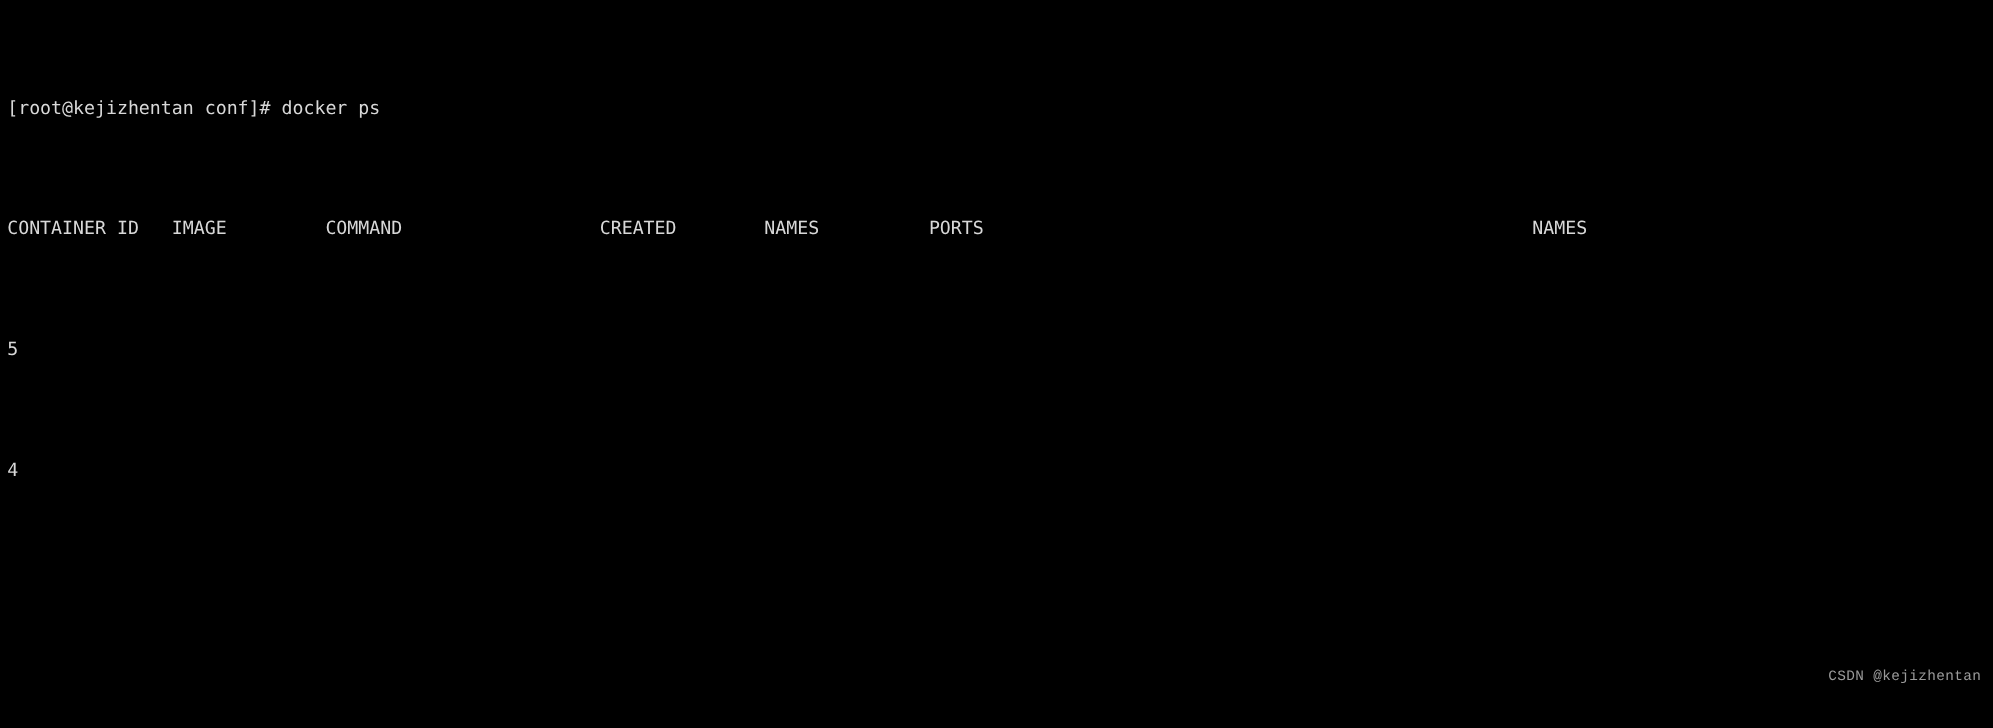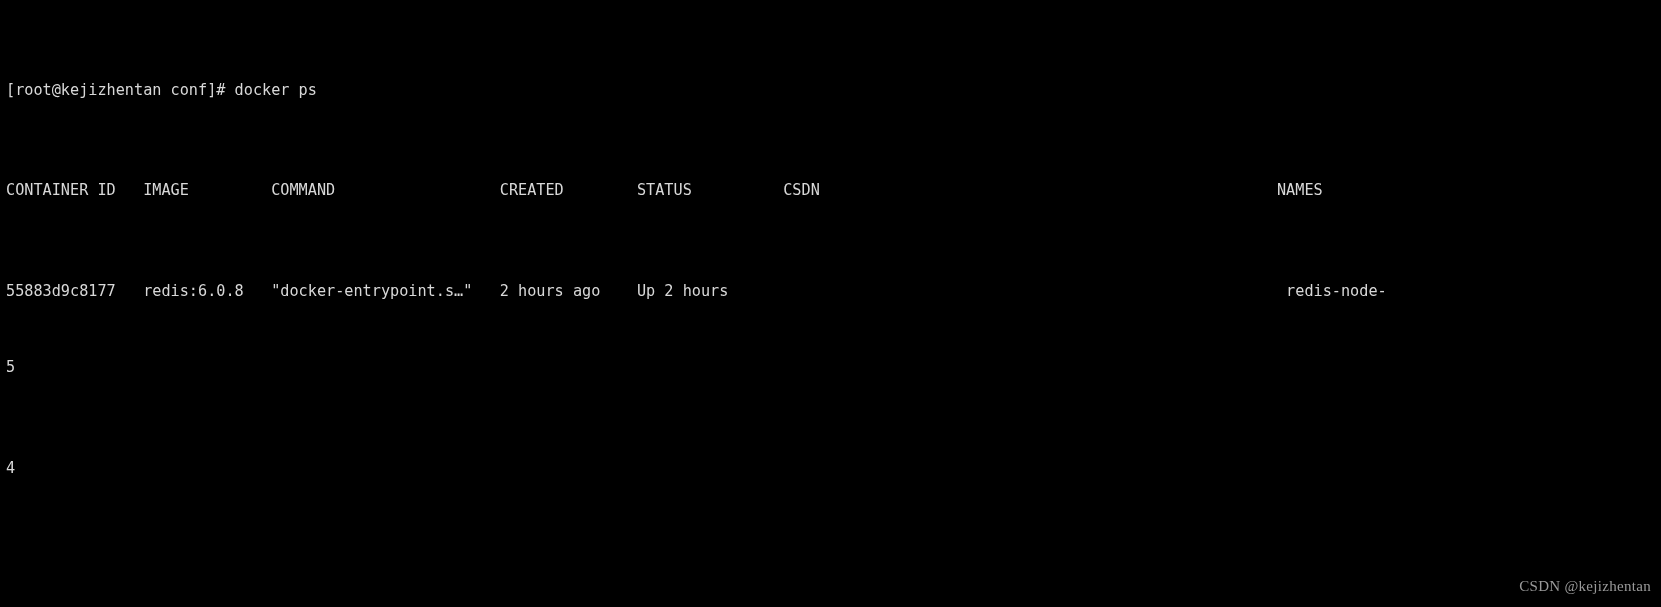--- a/index.html
+++ b/index.html
@@ -27,39 +27,38 @@
     width: 1655px;
   }
   .line {
     height: 25.2px;
     white-space: pre;
     position: relative;
   }
   .watermark {
     position: absolute;
     right: 10px;
-    bottom: 8px;
+    bottom: 30px;
     color: #9a9a9a;
-    font-family: Liberation Serif, serif;
-    font-size: 15px;
+    font-family: Liberation Mono, monospace;
+    font-size: 12px;
     letter-spacing: 0.3px;
     white-space: pre;
   }
 </style>
 </head>
 <body>
 
 <div id="terminal">
   <div class="screen">
 
     <div class="line"><span>[root@kejizhentan conf]# docker ps</span></div>
 
-    <div class="line"><span>CONTAINER ID   IMAGE         COMMAND                  CREATED        STATUS          CSDN                                                  NAMES</span></div>
+    <div class="line"><span>CONTAINER ID   IMAGE         COMMAND                  CREATED        NAMES          PORTS                                                  NAMES</span></div>
 
-    <div class="line"><span>55883d9c8177   redis:6.0.8   "docker-entrypoint.s…"   2 hours ago    Up 2 hours                                                             redis-node-</span></div>
     <div class="line"><span>5</span></div>
 
     <div class="line"><span>4</span></div>
 
     
     
 
     
     
 

